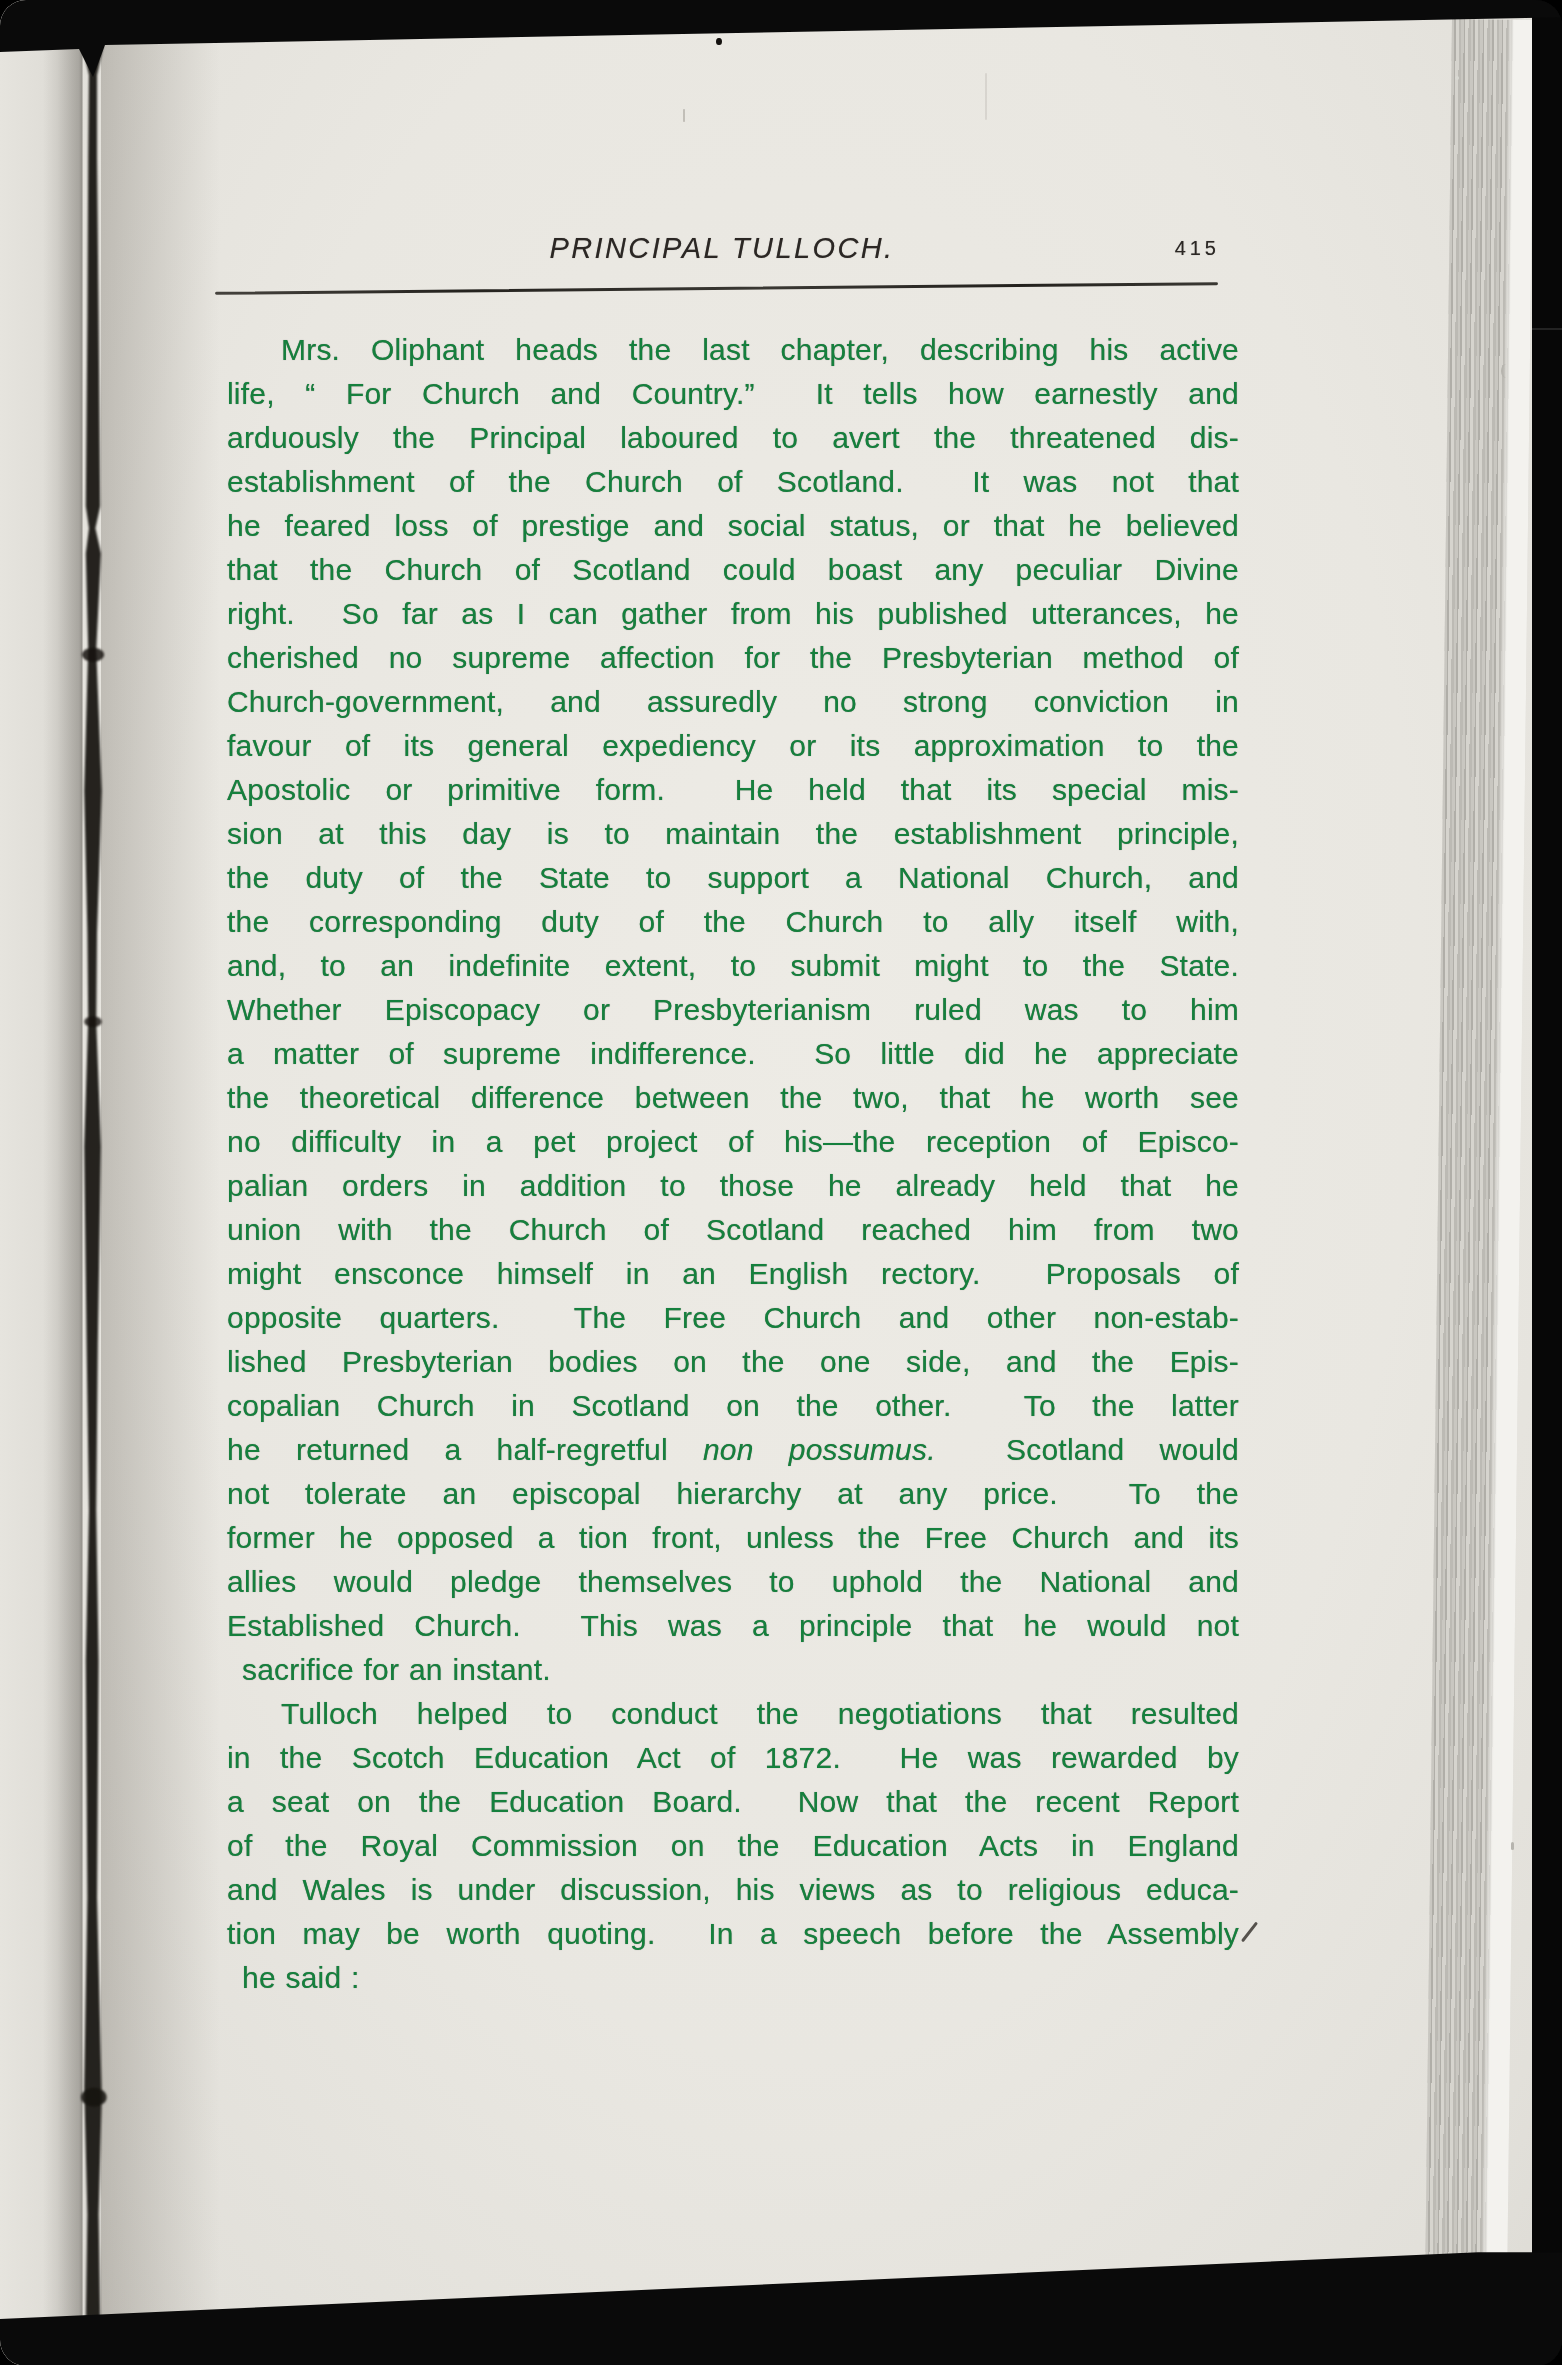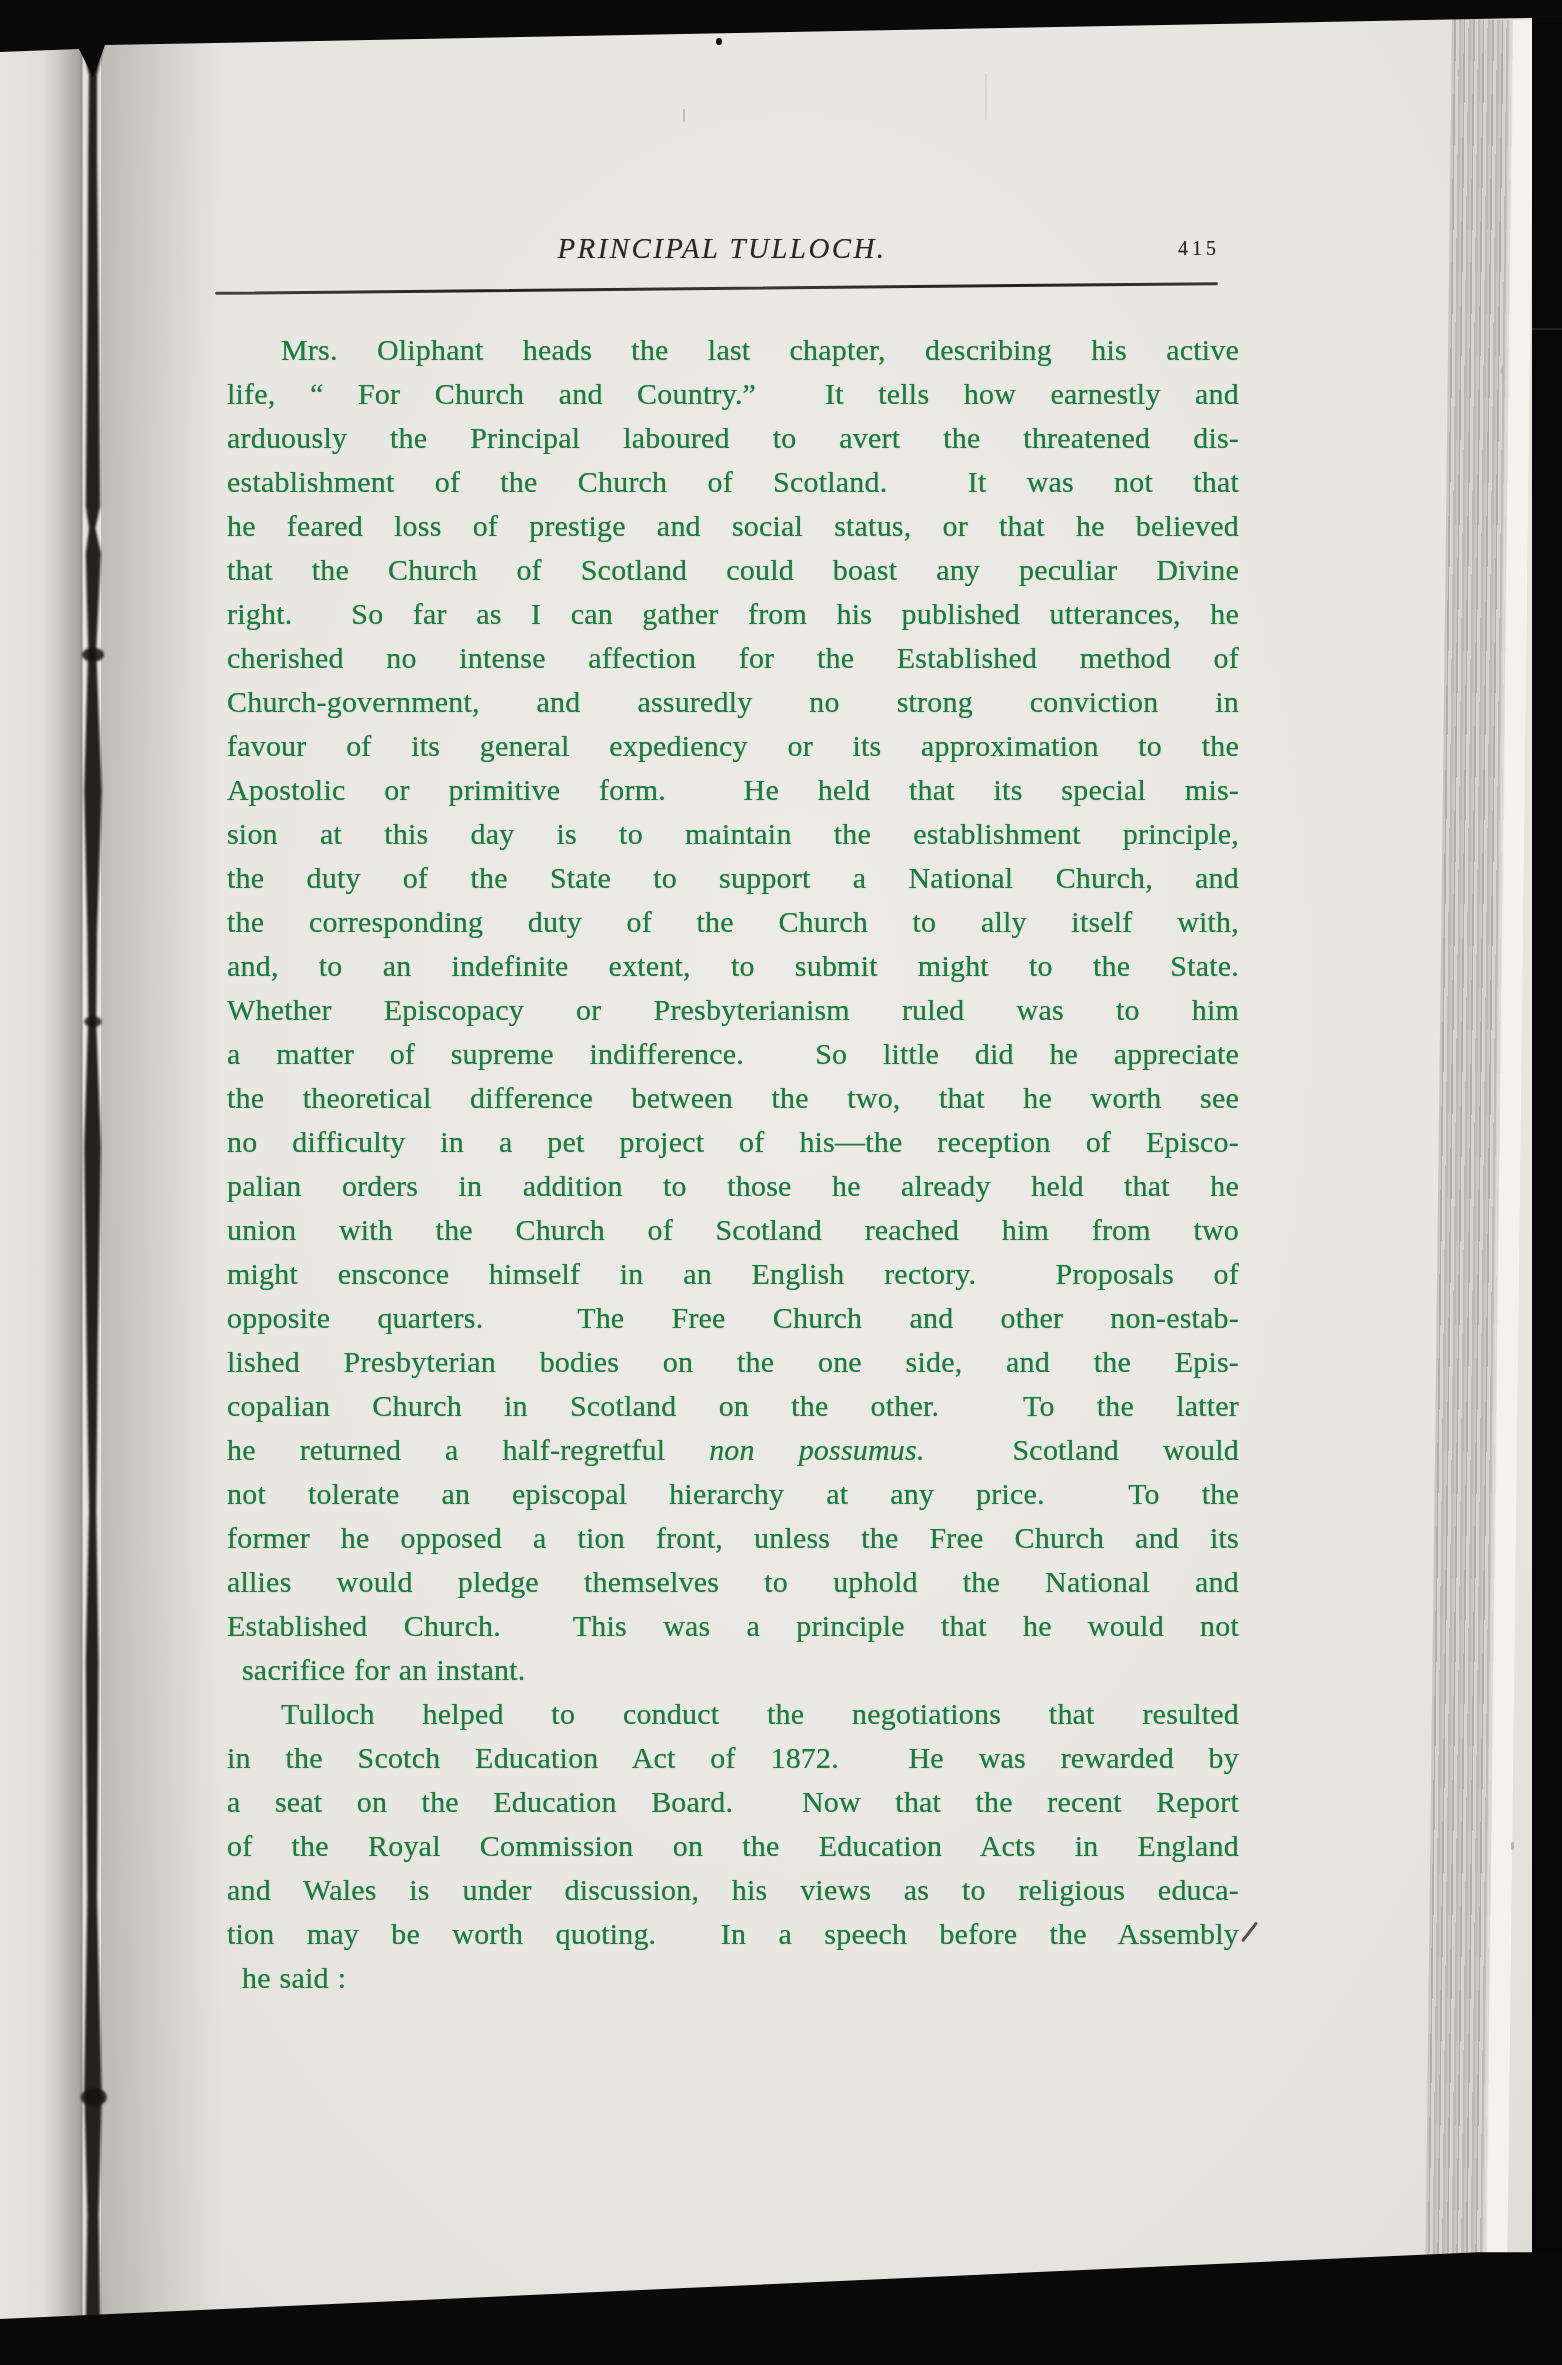--- a/index.html
+++ b/index.html
@@ -1,17 +1,17 @@
 <!DOCTYPE html>
 <html style="font-size:12.7px"><head>
 <meta charset="utf-8">
 <style>
   html,body{margin:0;padding:0;background:#000;}
   #stage{position:relative;width:1562px;height:2366px;overflow:hidden;
-         background:#0b0b0b;font-family:Liberation Serif, serif;}
+         background:#0b0b0b;font-family:Liberation Sans, sans-serif;border-radius:26px;}
 
   
   .page{position:absolute;left:0;top:0;width:1534px;height:2366px;
         background:radial-gradient(ellipse at 52% 42%, #edebe5 0%, #e9e7e1 55%, #e2e0da 85%, #dbd9d3 100%);}
   .left-leaf{position:absolute;left:0;top:0;width:82px;height:2366px;
         background:linear-gradient(90deg,#e6e4de 0%,#dedcd6 70%,#c8c6c0 96%,#b2b0aa 100%);}
   .gutter-shadow-r{position:absolute;left:101px;top:0;width:119px;height:2366px;
         background:linear-gradient(90deg,rgba(90,84,74,.28),rgba(90,84,74,0));}
   .gutter-shadow-l{position:absolute;left:43px;top:0;width:40px;height:2366px;
         background:linear-gradient(90deg,rgba(90,84,74,0),rgba(60,55,48,.25));}
@@ -99,21 +99,21 @@
 
   <div class="body-text">
     <div>
         <div class="line indent">Mrs. Oliphant heads the last chapter, describing his active</div>
         <div class="line">life, “ For Church and Country.”&nbsp; It tells how earnestly and</div>
         <div class="line">arduously the Principal laboured to avert the threatened dis-</div>
         <div class="line">establishment of the Church of Scotland.&nbsp; It was not that</div>
         <div class="line">he feared loss of prestige and social status, or that he believed</div>
         <div class="line">that the Church of Scotland could boast any peculiar Divine</div>
         <div class="line">right.&nbsp; So far as I can gather from his published utterances, he</div>
-        <div class="line">cherished no intense affection for the Established method of</div>
+        <div class="line">cherished no supreme affection for the Presbyterian method of</div>
         <div class="line">Church-government, and assuredly no strong conviction in</div>
         <div class="line">favour of its general expediency or its approximation to the</div>
         <div class="line">Apostolic or primitive form.&nbsp; He held that its special mis-</div>
         <div class="line">sion at this day is to maintain the establishment principle,</div>
         <div class="line">the duty of the State to support a National Church, and</div>
         <div class="line">the corresponding duty of the Church to ally itself with,</div>
         <div class="line">and, to an indefinite extent, to submit might to the State.</div>
         <div class="line">Whether Episcopacy or Presbyterianism ruled was to him</div>
         <div class="line">a matter of supreme indifference.&nbsp; So little did he appreciate</div>
         <div class="line">the theoretical difference between the two, that he worth see</div>

